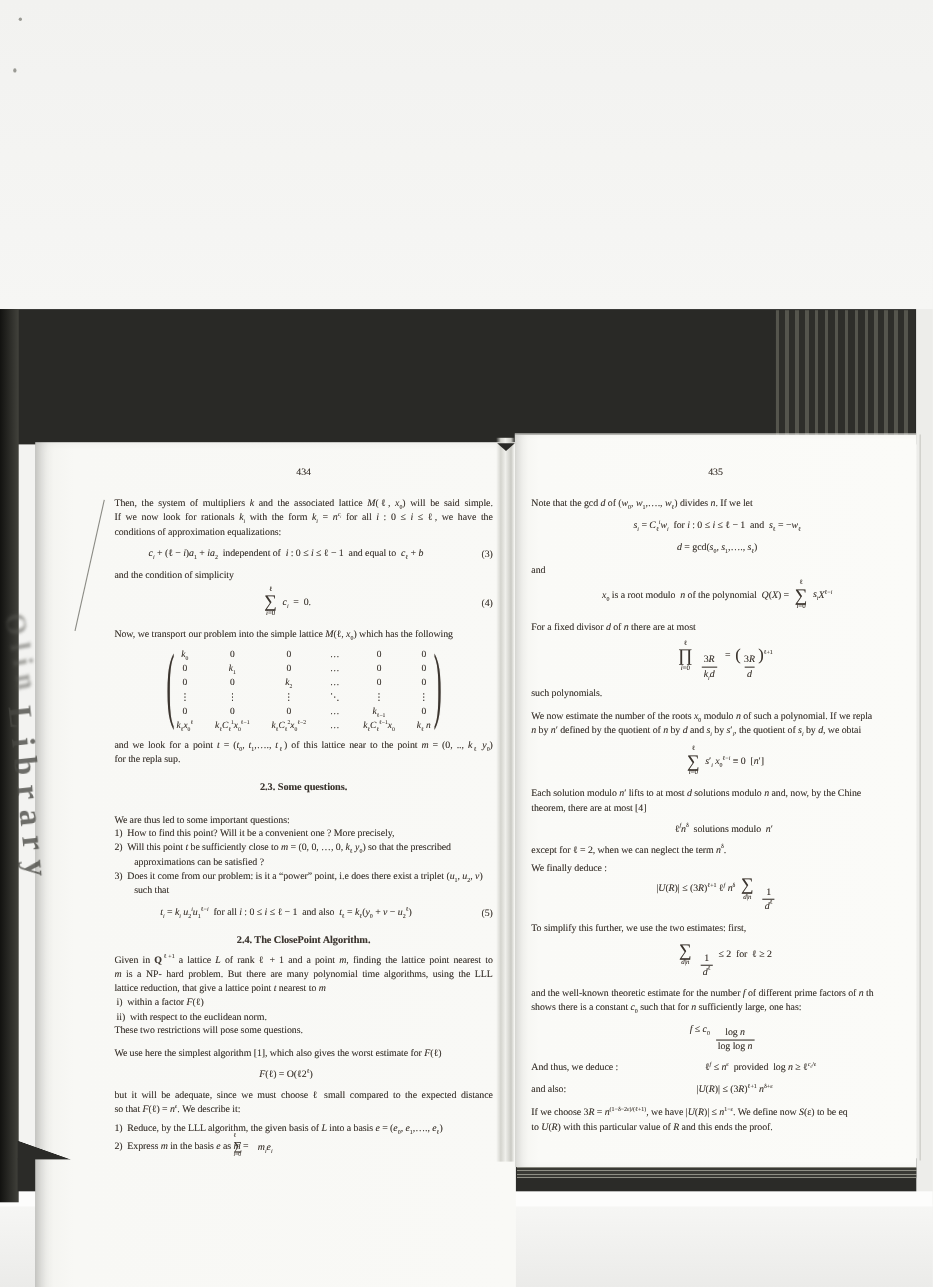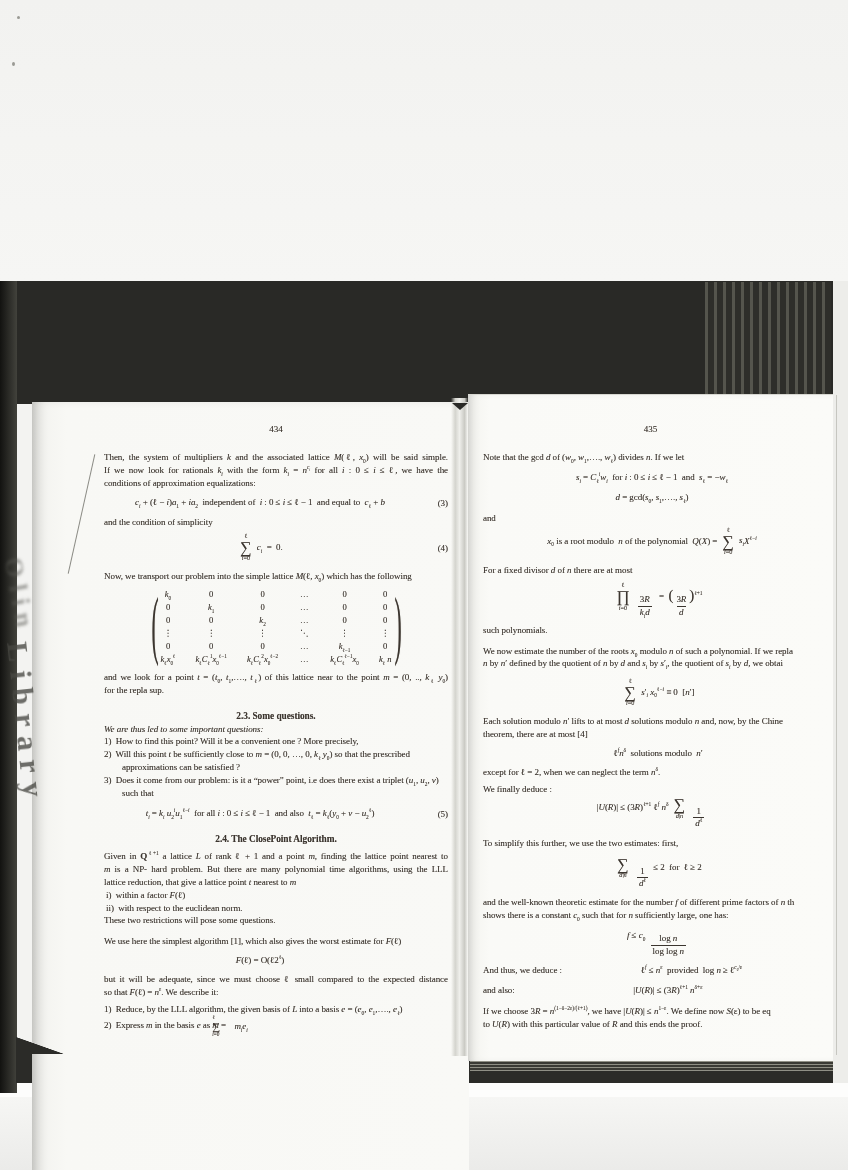--- a/index.html
+++ b/index.html
@@ -161,21 +161,21 @@
           <div class="mcell"><i>k</i><sub>ℓ</sub><i>C</i><sub>ℓ</sub><sup>ℓ−1</sup><i>x</i><sub>0</sub></div>
           <div class="mcell"><i>k</i><sub>ℓ</sub> <i>n</i></div>
         </div>
       <span class="paren">)</span>
     </div>
     <div class="just">
         <div class="ln">and we look for a point <i>t</i> = (<i>t</i><sub>0</sub>, <i>t</i><sub>1</sub>,…., <i>t</i><sub>ℓ</sub>) of this lattice near to the point <i>m</i> = (0, .., <i>k</i><sub>ℓ</sub> <i>y</i><sub>0</sub>)</div>
         <div class="ln">for the repla sup.</div>
       </div>
     <div class="hd">2.3. Some questions.</div>
-    <div class="ln" style="margin-top:0;font-style:italic;">We are thus led to some important questions:</div>
+    <div class="ln" style="margin-top:16px;">We are thus led to some important questions:</div>
     <div class="li">1)&nbsp; How to find this point? Will it be a convenient one ? More precisely,</div>
     <div class="li">2)&nbsp; Will this point <i>t</i> be sufficiently close to <i>m</i> = (0, 0, …, 0, <i>k</i><sub>ℓ</sub> <i>y</i><sub>0</sub>) so that the prescribed approximations can be satisfied ?</div>
     <div class="li">3)&nbsp; Does it come from our problem: is it a “power” point, i.e does there exist a triplet (<i>u</i><sub>1</sub>, <i>u</i><sub>2</sub>, <i>v</i>) such that</div>
     <div class="eq" style="margin:8px 0 4px 0;">
       <span class="main"><i>t<sub>i</sub></i> = <i>k<sub>i</sub></i> <i>u</i><sub>2</sub><sup><i>i</i></sup><i>u</i><sub>1</sub><sup>ℓ−<i>i</i></sup>&nbsp; for all <i>i</i> : 0 ≤ <i>i</i> ≤ ℓ − 1&nbsp; and also &nbsp;<i>t</i><sub>ℓ</sub> = <i>k</i><sub>ℓ</sub>(<i>y</i><sub>0</sub> + <i>v</i> − <i>u</i><sub>2</sub><sup>ℓ</sup>)</span>
       <span class="tag">(5)</span>
     </div>
     <div class="hd">2.4. The ClosePoint Algorithm.</div>
     <div class="just" style="margin-top:4px;">
         <div class="ln">Given in <b>Q</b><sup>ℓ+1</sup> a lattice <i>L</i> of rank ℓ + 1 and a point <i>m</i>, finding the lattice point nearest to</div>

